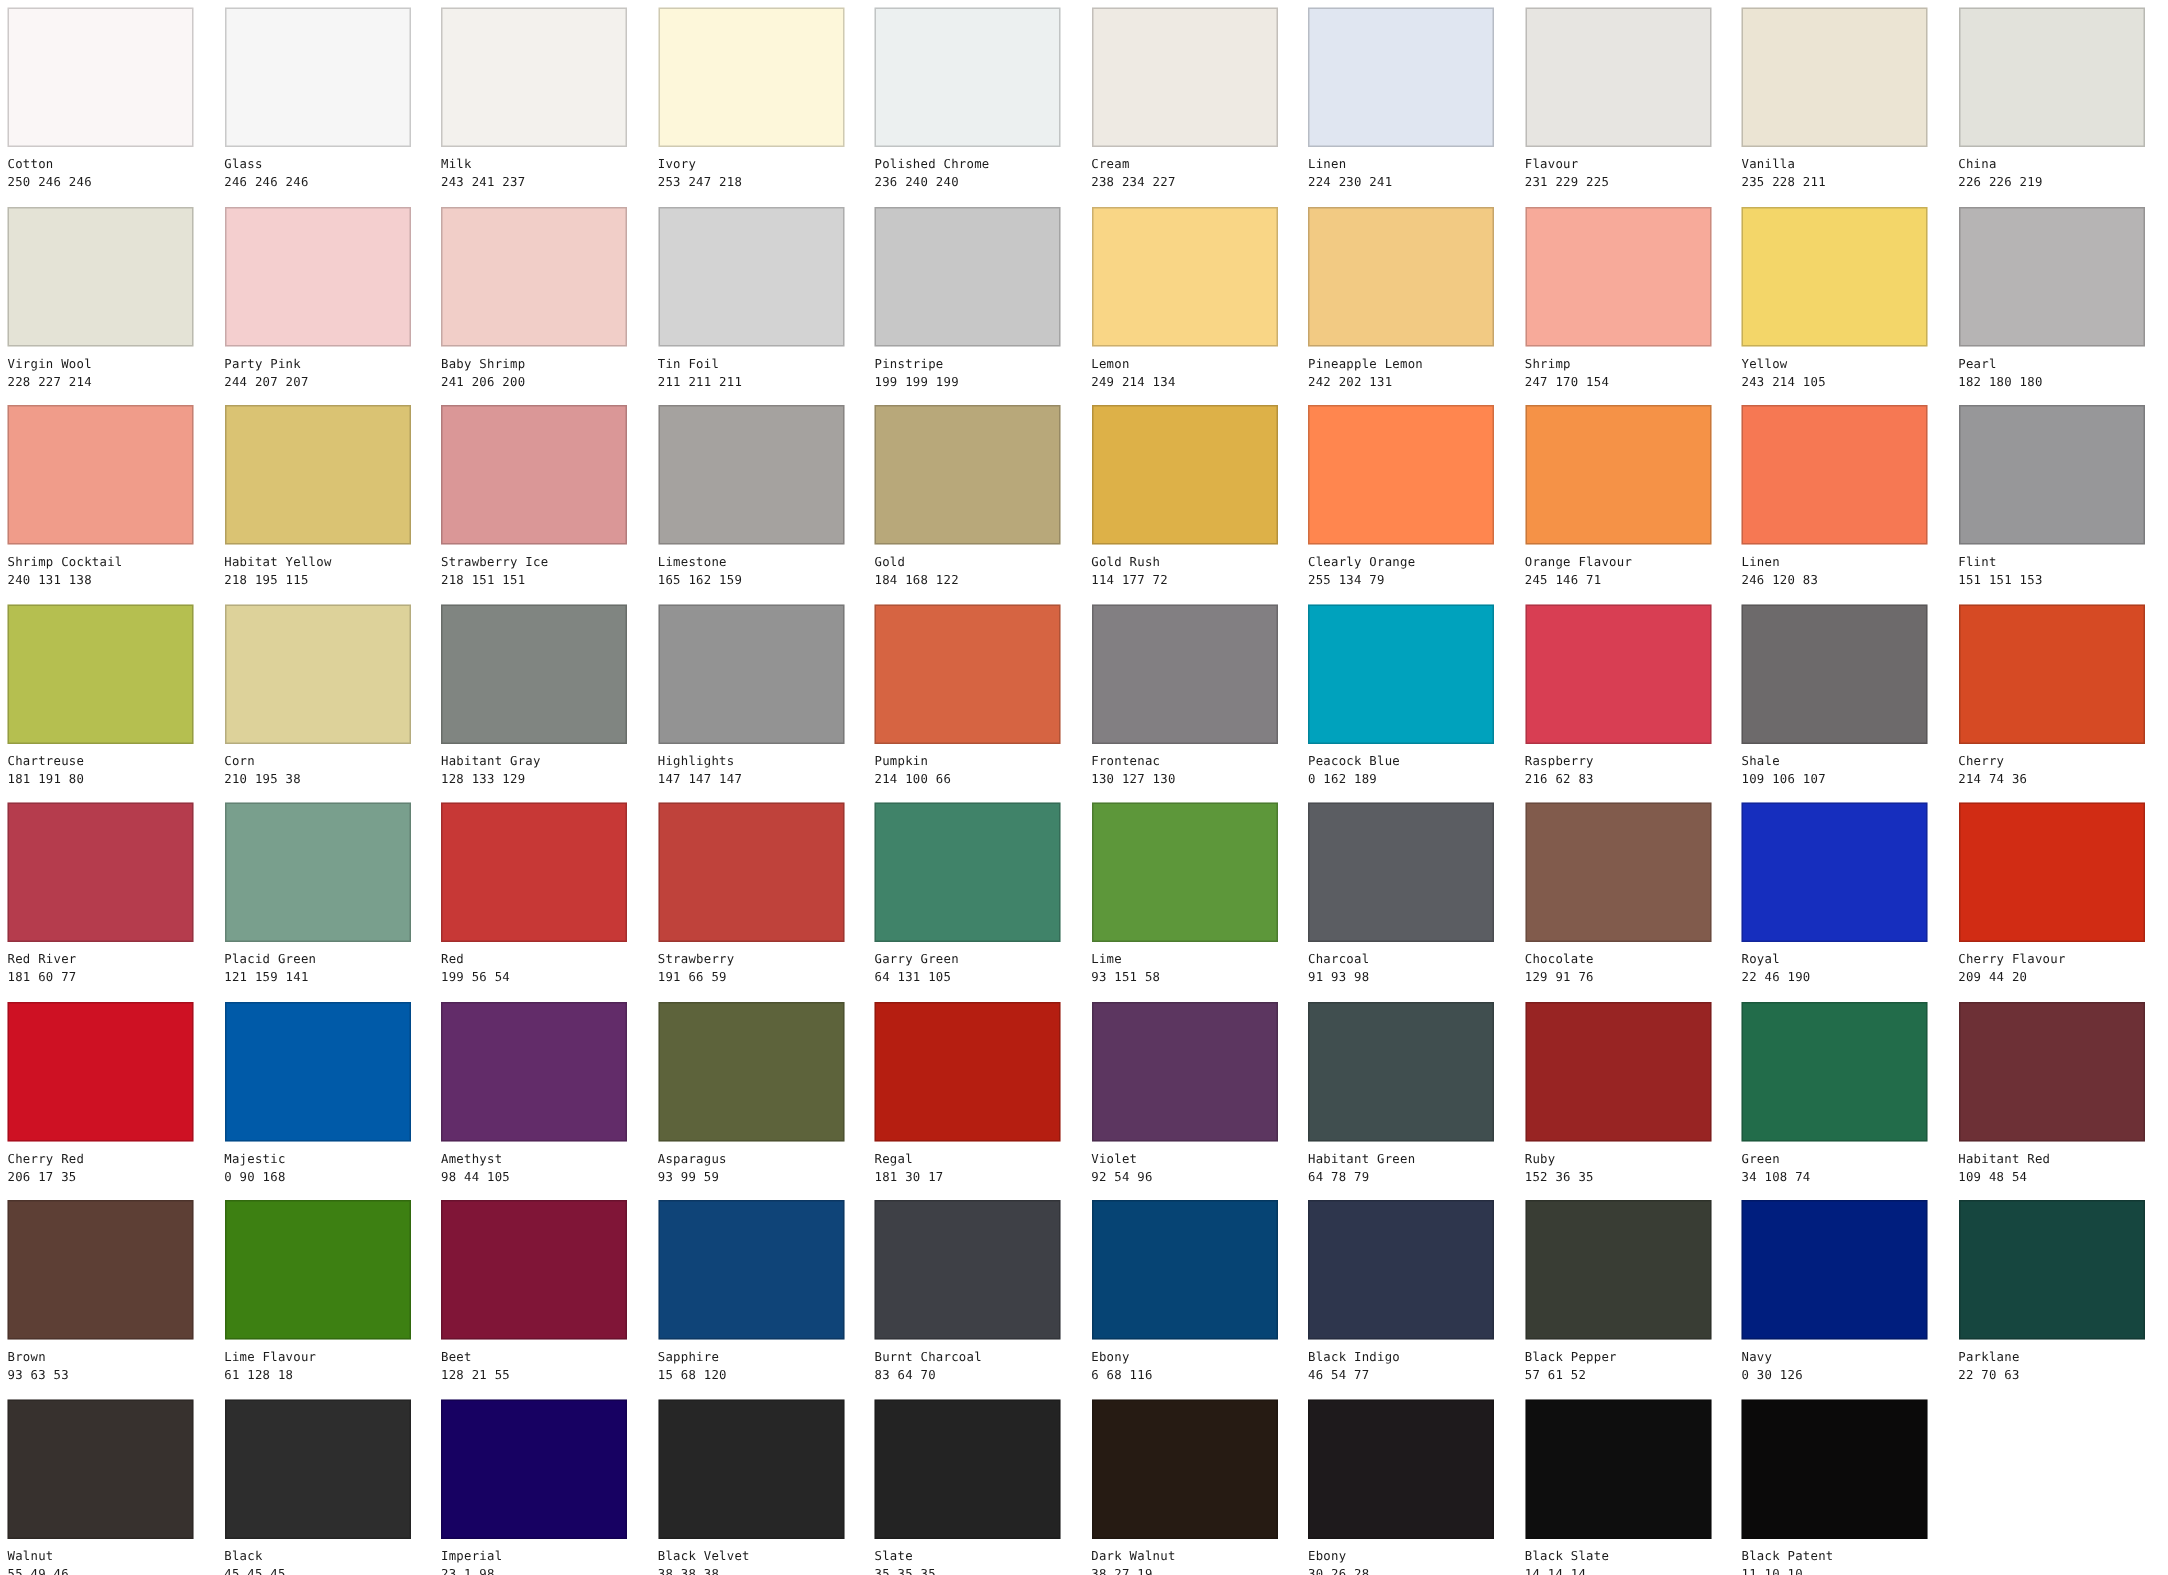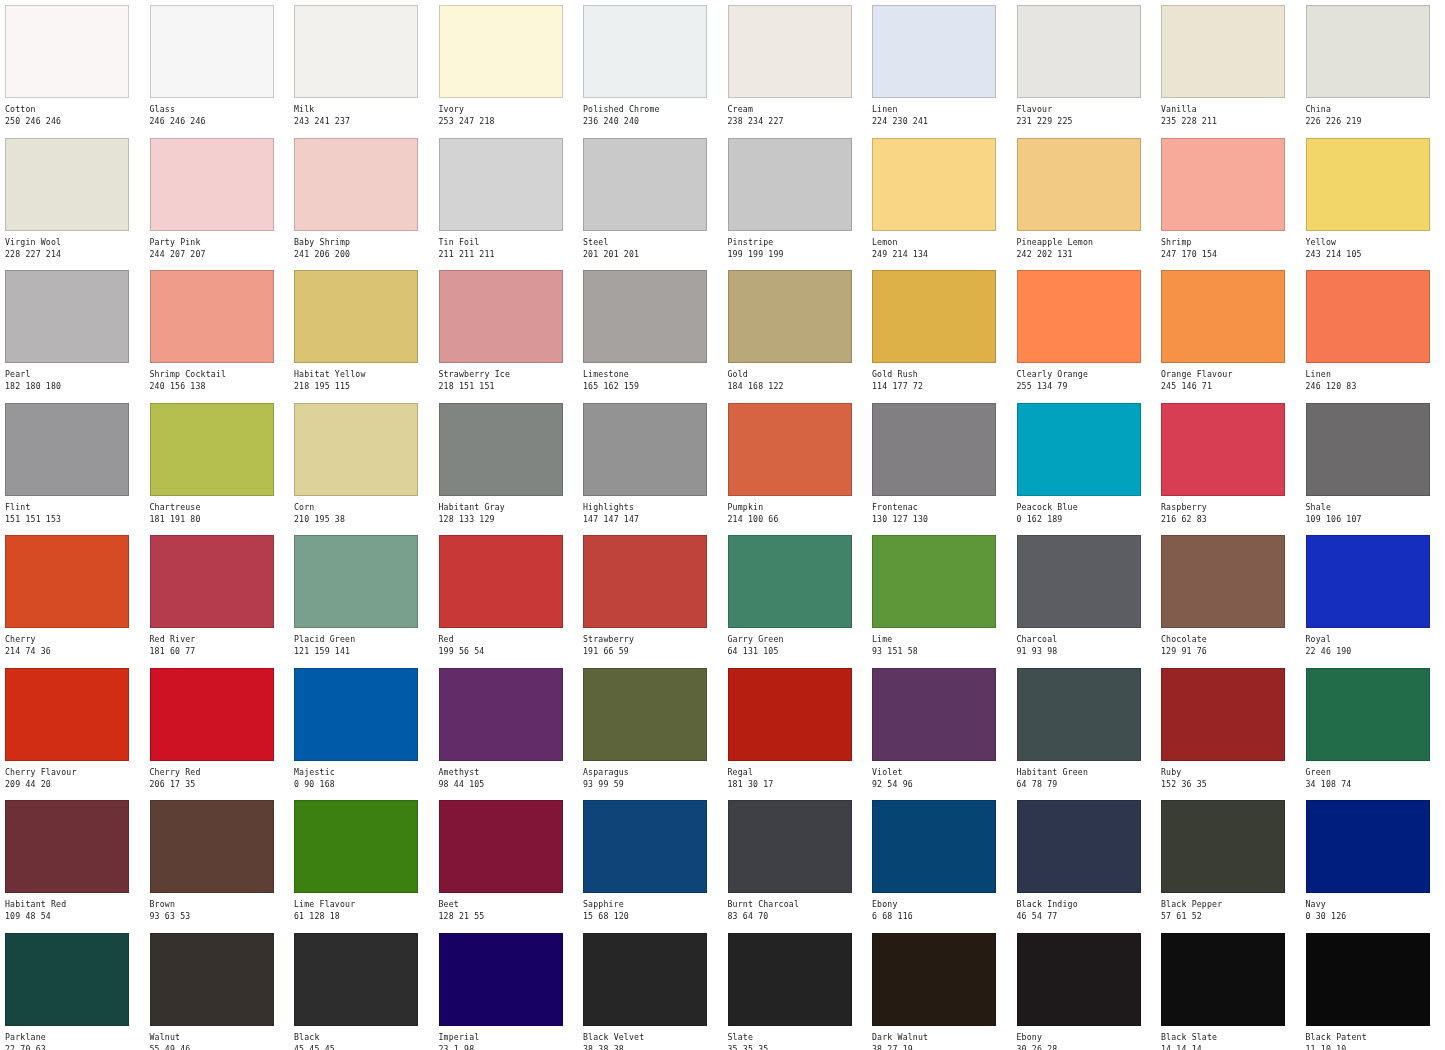--- a/index.html
+++ b/index.html
@@ -148,27 +148,20 @@
       </div>
     </div>
     <div class="swatch-cell">
       <div class="swatch-chip" style="background-color: rgb(211, 211, 211);"></div>
       <div class="swatch-meta">
         <span class="swatch-name">Tin Foil</span>
         <span class="swatch-rgb">211 211 211</span>
       </div>
     </div>
     <div class="swatch-cell">
-      <div class="swatch-chip" style="background-color: rgb(201, 201, 201);"></div>
-      <div class="swatch-meta">
-        <span class="swatch-name">Steel</span>
-        <span class="swatch-rgb">201 201 201</span>
-      </div>
-    </div>
-    <div class="swatch-cell">
       <div class="swatch-chip" style="background-color: rgb(199, 199, 199);"></div>
       <div class="swatch-meta">
         <span class="swatch-name">Pinstripe</span>
         <span class="swatch-rgb">199 199 199</span>
       </div>
     </div>
     <div class="swatch-cell">
       <div class="swatch-chip" style="background-color: rgb(249, 214, 134);"></div>
       <div class="swatch-meta">
         <span class="swatch-name">Lemon</span>
@@ -200,21 +193,21 @@
       <div class="swatch-chip" style="background-color: rgb(182, 180, 180);"></div>
       <div class="swatch-meta">
         <span class="swatch-name">Pearl</span>
         <span class="swatch-rgb">182 180 180</span>
       </div>
     </div>
     <div class="swatch-cell">
       <div class="swatch-chip" style="background-color: rgb(240, 156, 138);"></div>
       <div class="swatch-meta">
         <span class="swatch-name">Shrimp Cocktail</span>
-        <span class="swatch-rgb">240 156 138</span>
+        <span class="swatch-rgb">240 131 138</span>
       </div>
     </div>
     <div class="swatch-cell">
       <div class="swatch-chip" style="background-color: rgb(218, 195, 115);"></div>
       <div class="swatch-meta">
         <span class="swatch-name">Habitat Yellow</span>
         <span class="swatch-rgb">218 195 115</span>
       </div>
     </div>
     <div class="swatch-cell">

